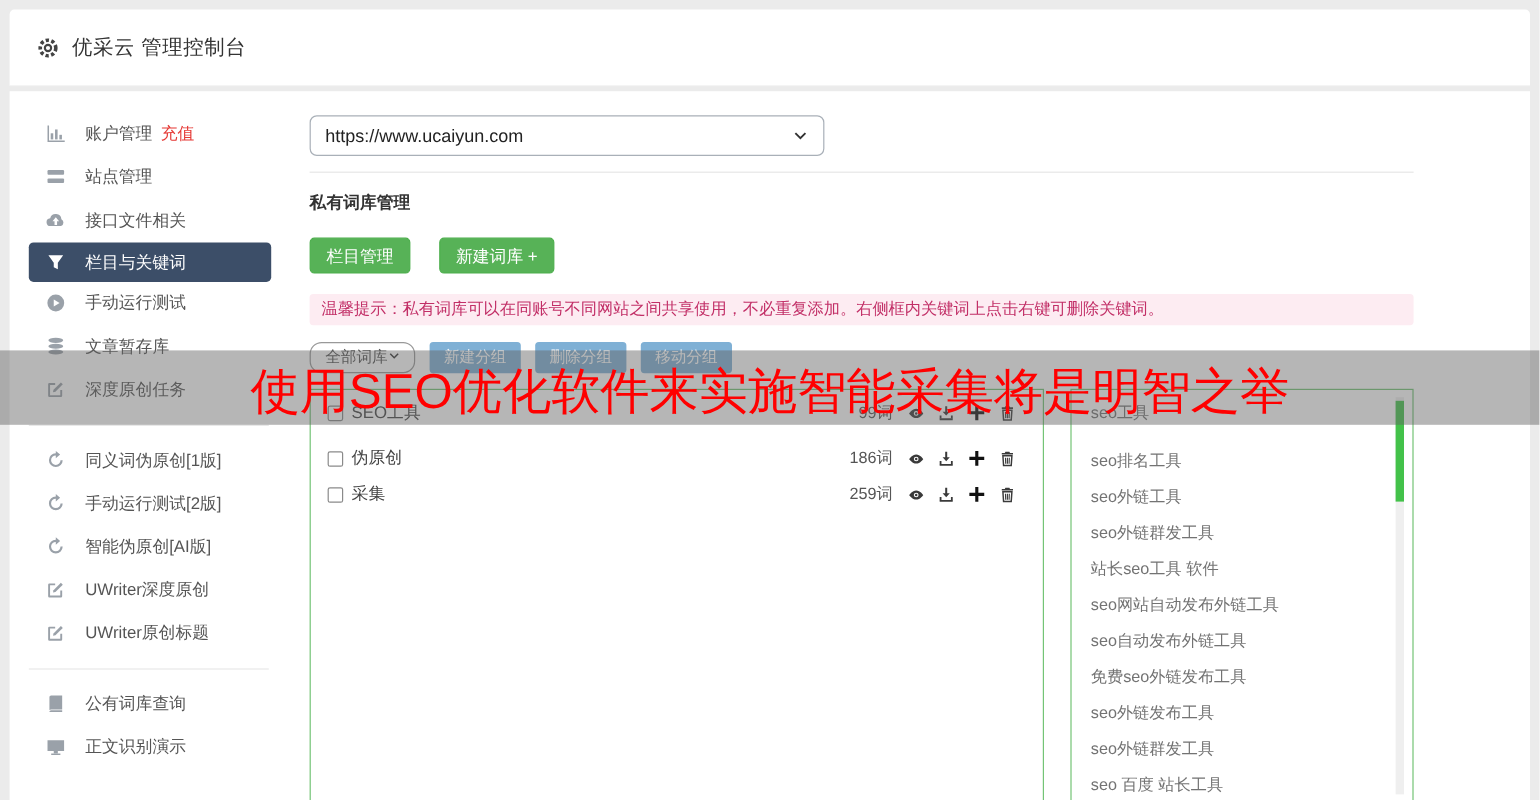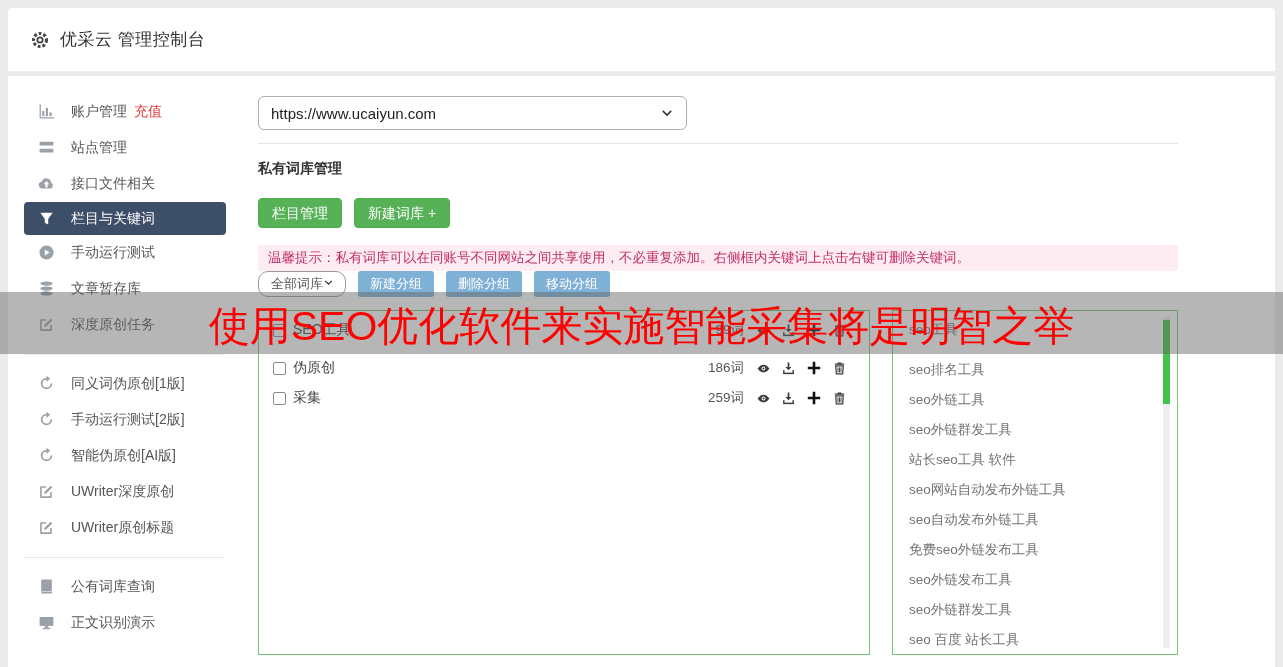--- a/index.html
+++ b/index.html
@@ -55,35 +55,35 @@
     cursor:pointer; background:#fff;
   }
   .site-select .sel-text { flex:1; }
   .chev { width:14px; height:14px; color:#333; }
   .chev svg { width:14px; height:14px; display:block; }
 
   .top-divider { border-top:1px solid #e6e6e6; margin-top:13px; }
 
   .page-title { font-size:14px; font-weight:700; color:#333; margin-top:16px; }
 
-  .btn-row { margin-top:20px; display:flex; gap:12px; }
+  .btn-row { margin-top:20px; display:flex; gap:24px; }
   .btn-green {
     background:#57b257; border:1px solid #4cae4c; color:#fff;
     font-size:14px; padding:0 13px; height:30px; line-height:28px;
     border-radius:4px; cursor:pointer;
     font-family:inherit;
   }
 
   .tip-bar {
     margin-top:17px; background:#fdecf2; color:#c22f67;
     font-size:13.5px; height:26px; line-height:26px; padding:0 10px;
     border-radius:3px; width:100%;
   }
 
-  .group-toolbar { display:flex; gap:12px; align-items:center; }
+  .group-toolbar { margin-top:14px; display:flex; gap:12px; align-items:center; }
   .mini-select {
     width:88px; height:26px; border:1px solid #999; border-radius:10px;
     background:#fff; display:flex; align-items:center; padding:0 8px 0 12px;
     font-size:13px; color:#555; cursor:pointer;
   }
   .mini-select .sel-text { flex:1; }
   .mini-select .chev svg { width:11px; height:11px; }
   .btn-blue {
     background:#7fb0d5; border:none; color:#fff; font-size:13px;
     height:26px; padding:0 12px; border-radius:3px; cursor:pointer;

